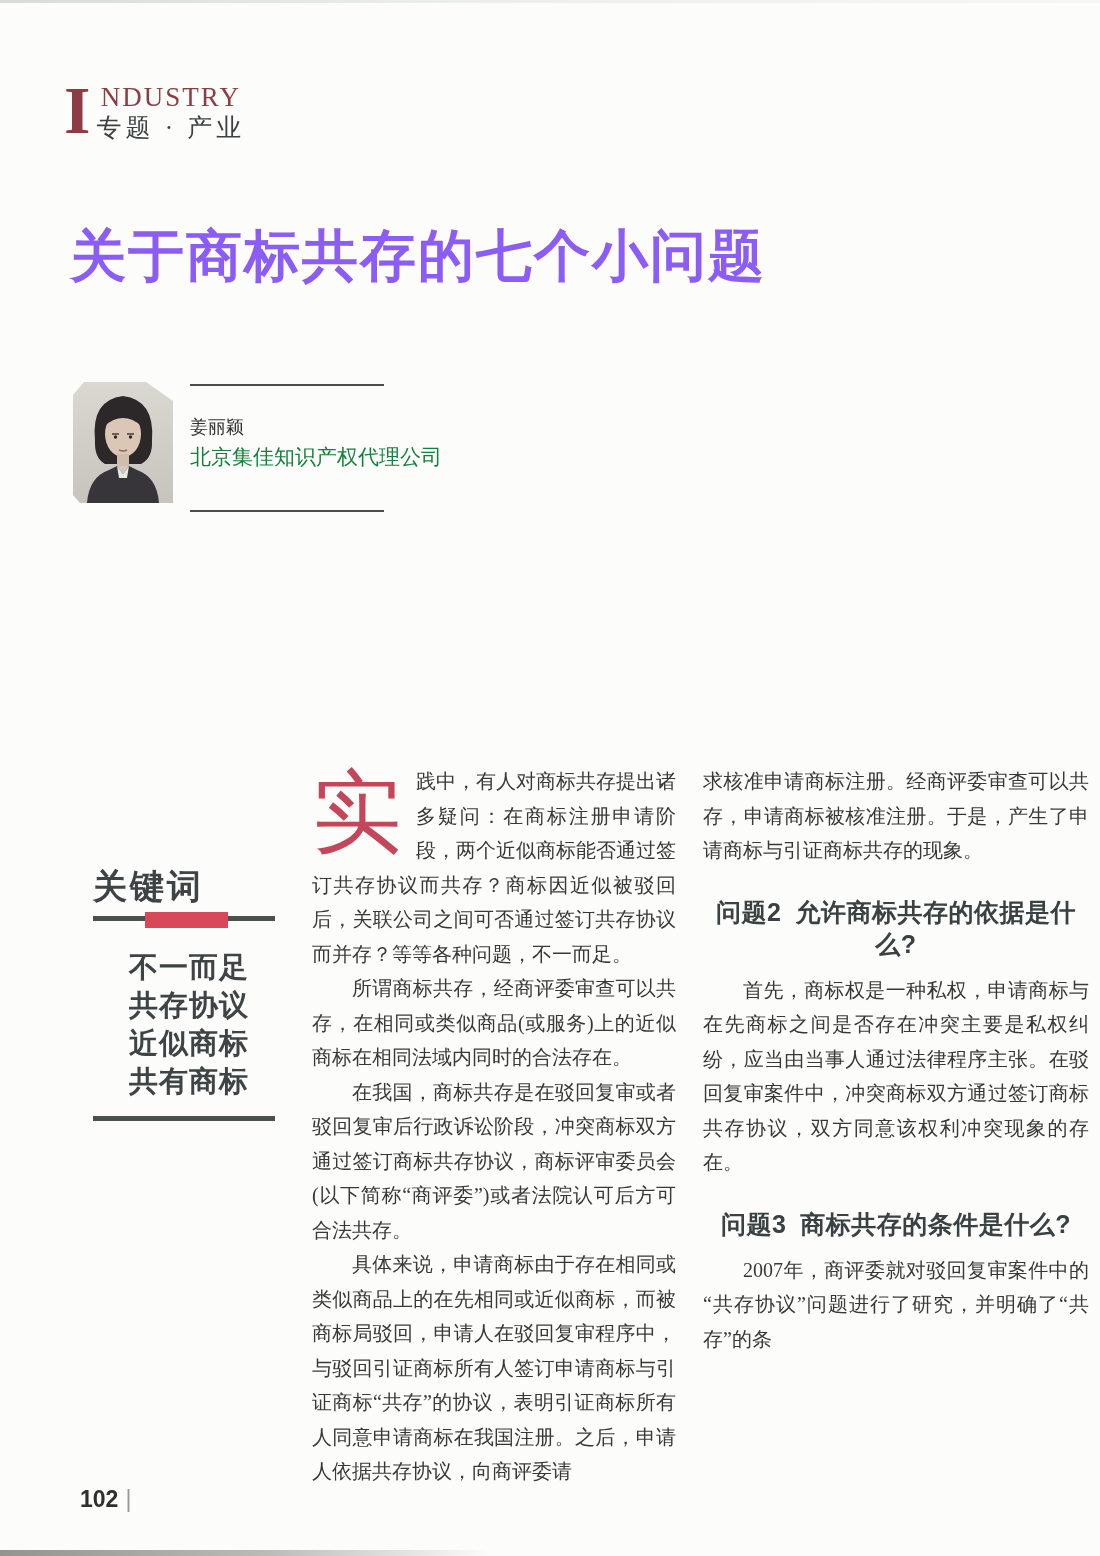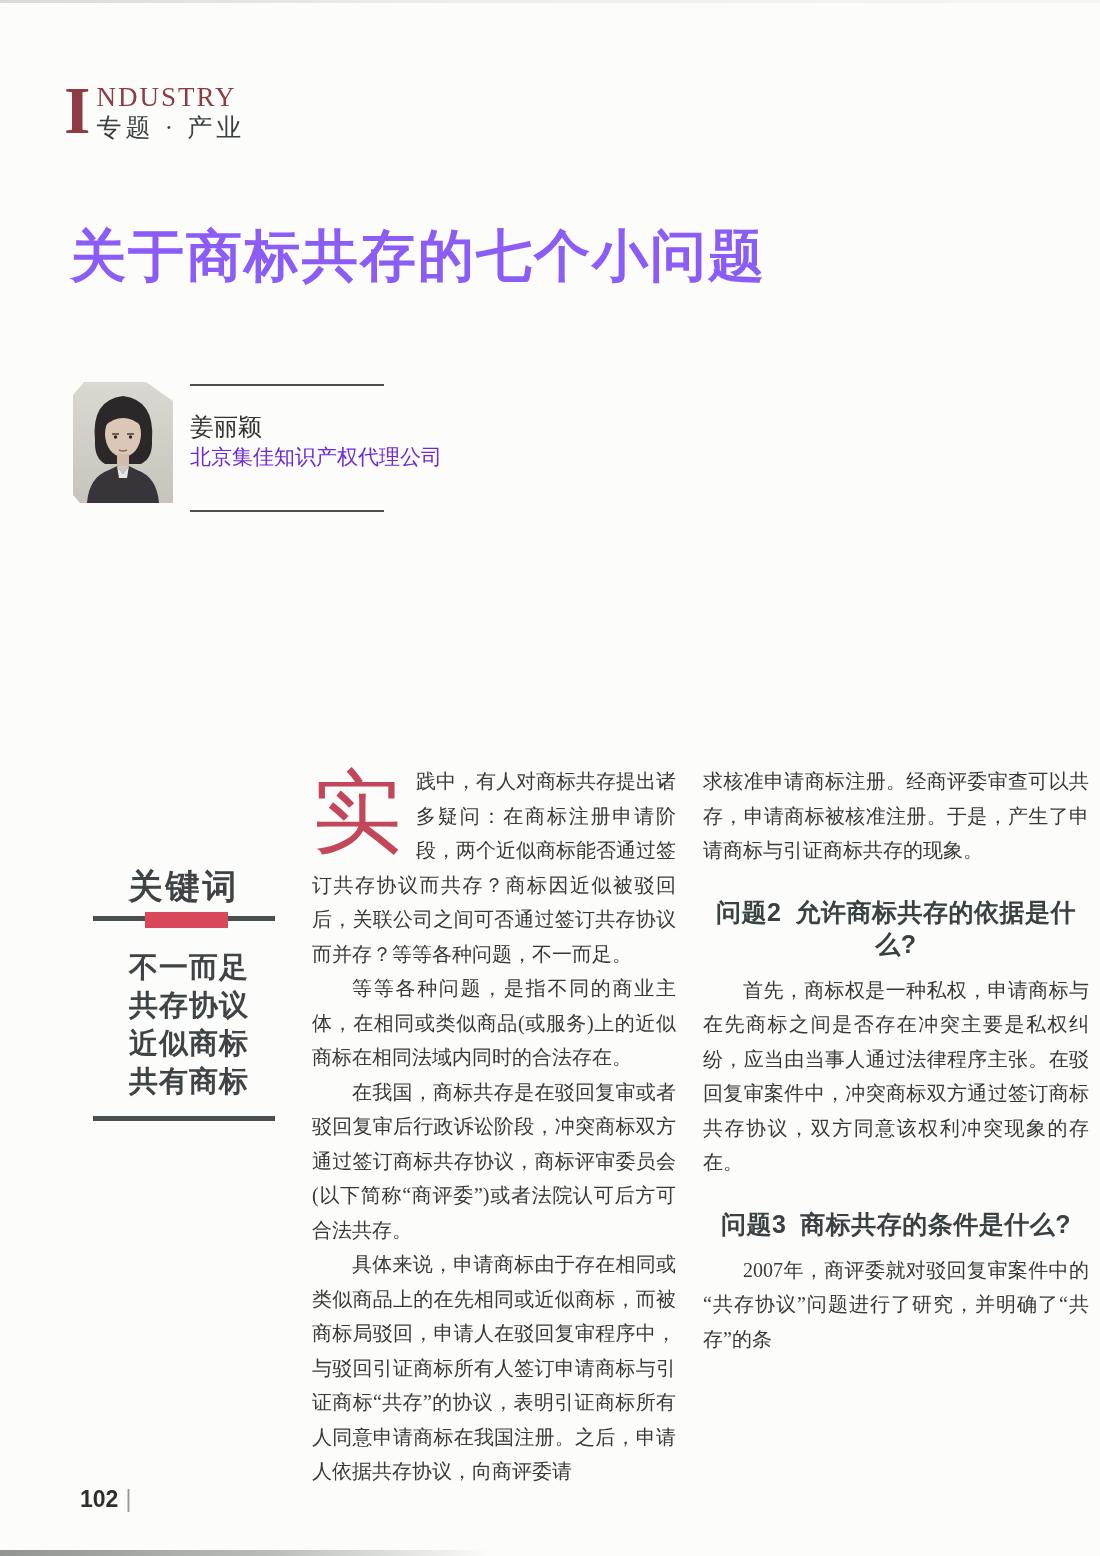--- a/index.html
+++ b/index.html
@@ -18,52 +18,52 @@
   }
   
   .masthead { position:absolute; left:64px; top:80px; display:flex; align-items:flex-start; }
   .masthead .initial {
     font-family:"Liberation Serif", serif; font-weight:bold; font-size:68px; line-height:60px;
     color:#8d3c44; letter-spacing:0;
   }
   .masthead-text { margin-left:6px; padding-top:4px; }
   .masthead .en {
     font-family:"Liberation Serif", serif; font-size:27px; line-height:27px;
-    color:#8d3c44; letter-spacing:2px;
+    color:#8d3c44; letter-spacing:2px;text-align:center;
   }
   .masthead .cn {
     font-family:"Liberation Serif", serif; font-size:25px; line-height:30px;
     color:#3c4042; letter-spacing:4px; margin-top:2px;
   }
   
   .title {
     position:absolute; left:70px; top:222px; margin:0;
     font-family:"Liberation Sans", sans-serif; font-weight:bold;
     font-size:56px; line-height:68px; letter-spacing:2px; color:#8b5cf6;
   }
   
   .photo { position:absolute; left:73px; top:382px; width:100px; height:121px; margin:0; }
   .photo svg { display:block; }
   .author-block { position:absolute; left:190px; top:382px; width:194px; }
   .rule { height:2px; background:#4e4e4c; }
   .rule.top { margin-top:2px; }
   .author-name {
-    font-family:"Liberation Sans", sans-serif; font-size:24px; color:#333;
+    font-family:"Liberation Sans", sans-serif; font-size:18px; color:#333;
     margin-top:26px; line-height:30px;
   }
   .author-affil {
-    font-family:Liberation Serif, serif; font-size:21px; color:#6d28d9;
+    font-family:Liberation Serif, serif; font-size:21px; color:#15803d;
     line-height:30px; white-space:nowrap;
   }
   .author-block .rule.bottom { margin-top:38px; }
   
   .keywords { position:absolute; left:93px; top:864px; width:182px; }
   .kw-title {
     font-family:"Liberation Serif", serif; font-weight:bold; font-size:34px;
-    color:#3e4446; text-align:center; letter-spacing:3px; line-height:46px;
+    color:#3e4446; text-align:left; letter-spacing:3px; line-height:46px;
   }
   .kw-divider { position:relative; height:18px; margin-top:2px; }
   .kw-line { position:absolute; left:0; right:0; top:4px; height:5px; background:#4a4f50; }
   .kw-redbox { position:absolute; left:52px; top:0; width:83px; height:16px; background:#d9475a; }
   .kw-list { list-style:none; margin:18px 0 0 0; padding:0 0 0 36px; }
   .kw-list li {
     font-family:"Liberation Serif", serif; font-weight:bold; font-size:29px;
     color:#3e4446; line-height:38px; letter-spacing:1px;
   }
   .kw-bottomline { height:5px; background:#4a4f50; margin-top:16px; }
@@ -151,21 +151,21 @@
       <li>不一而足</li>
       <li>共存协议</li>
       <li>近似商标</li>
       <li>共有商标</li>
     </ul>
     <div class="kw-bottomline"></div>
   </aside>
 
   <section class="col col1">
     <p><span class="dropcap">实</span><span>践中，有人对商标共存提出诸多疑问：在商标注册申请阶段，两个近似商标能否通过签订共存协议而共存？商标因近似被驳回后，关联公司之间可否通过签订共存协议而并存？等等各种问题，不一而足。</span></p>
-    <p class="indent">等等各种问题，是指不同的商业主体，在相同或类似商品(或服务)上的近似商标在相同法域内同时的合法存在。</p>
+    <p class="indent">所谓商标共存，经商评委审查可以共存，在相同或类似商品(或服务)上的近似商标在相同法域内同时的合法存在。</p>
     <p class="indent">在我国，商标共存是在驳回复审或者驳回复审后行政诉讼阶段，冲突商标双方通过签订商标共存协议，商标评审委员会(以下简称“商评委”)或者法院认可后方可合法共存。</p>
     <p class="indent">具体来说，申请商标由于存在相同或类似商品上的在先相同或近似商标，而被商标局驳回，申请人在驳回复审程序中，与驳回引证商标所有人签订申请商标与引证商标“共存”的协议，表明引证商标所有人同意申请商标在我国注册。之后，申请人依据共存协议，向商评委请</p>
   </section>
 
   <section class="col col2">
     <p>求核准申请商标注册。经商评委审查可以共存，申请商标被核准注册。于是，产生了申请商标与引证商标共存的现象。</p>
     <h3 class="q"><span class="q-num">问题2</span><span>允许商标共存的依据是什么?</span></h3>
     <p class="indent">首先，商标权是一种私权，申请商标与在先商标之间是否存在冲突主要是私权纠纷，应当由当事人通过法律程序主张。在驳回复审案件中，冲突商标双方通过签订商标共存协议，双方同意该权利冲突现象的存在。</p>
     <h3 class="q"><span class="q-num">问题3</span><span>商标共存的条件是什么?</span></h3>
     <p class="indent">2007年，商评委就对驳回复审案件中的“共存协议”问题进行了研究，并明确了“共存”的条</p>

